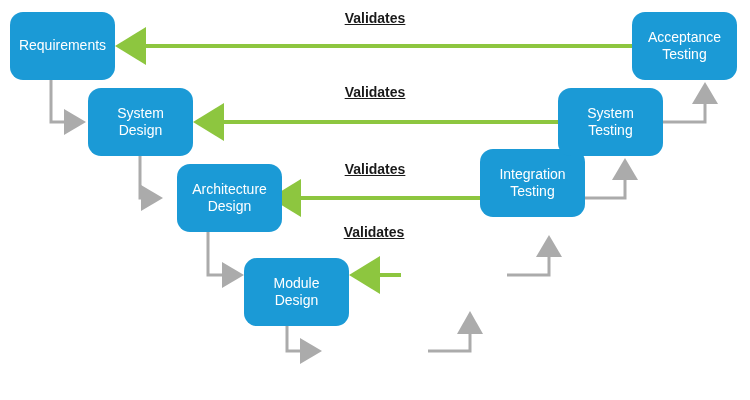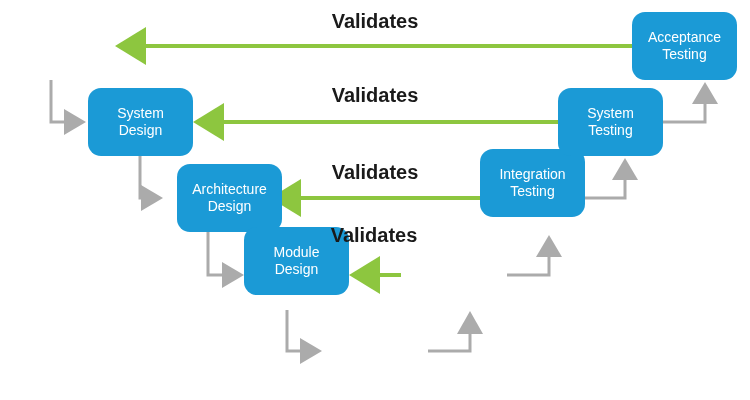--- a/index.html
+++ b/index.html
@@ -46,24 +46,25 @@
     display:flex;
     align-items:center;
     justify-content:center;
     text-align:center;
     white-space:pre-line;
     box-sizing:border-box;
   }
   .validates-label{
     position:absolute;
     transform:translateX(-50%);
-    font-size:20px;
+    font-size:14px;
     font-weight:600;
     color:var(--validates-text,#1a1a1a);
     white-space:nowrap;
+    text-decoration:underline;
   }
 </style>
 </head>
 <body>
 
 <div class="stage">
 
   <svg class="arrow-layer" viewBox="0 0 750 400" aria-hidden="true">
 
     <g class="validates-arrow">
@@ -111,25 +112,26 @@
     <g class="flow">
       <path d="M585 198 H625 V180"></path>
       <polygon points="612,180 625,158 638,180"></polygon>
     </g>
     <g class="flow">
       <path d="M663 122 H705 V104"></path>
       <polygon points="692,104 705,82 718,104"></polygon>
     </g>
   </svg>
 
+  <div class="box" style="left:10px;top:12px;">Requirements</div>
   <div class="box" style="left:88px;top:88px;">System
 Design</div>
   <div class="box" style="left:177px;top:164px;">Architecture
 Design</div>
-  <div class="box" style="left:244px;top:227px;">Module
+  <div class="box" style="left:244px;top:258px;">Module
 Design</div>
 
   <div class="box" style="left:480px;top:149px;">Integration
 Testing</div>
   <div class="box" style="left:558px;top:88px;">System
 Testing</div>
   <div class="box" style="left:632px;top:12px;">Acceptance
 Testing</div>
 
   <div class="validates-label" style="left:375px;top:10px;">Validates</div>

